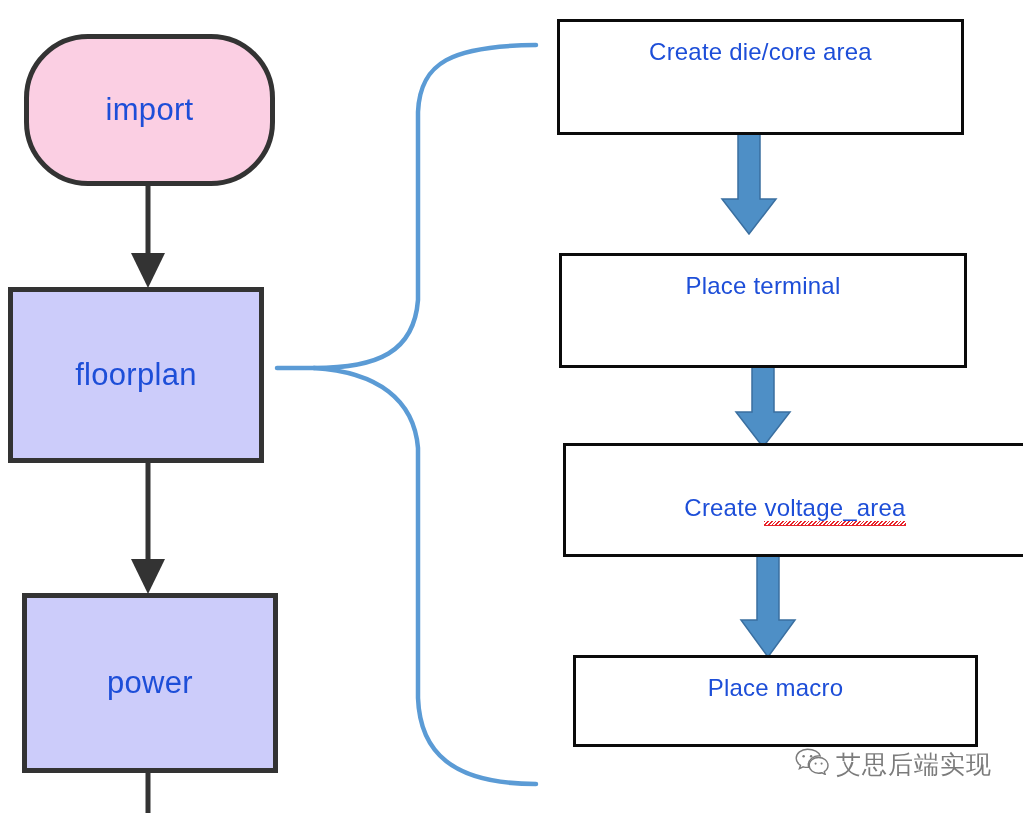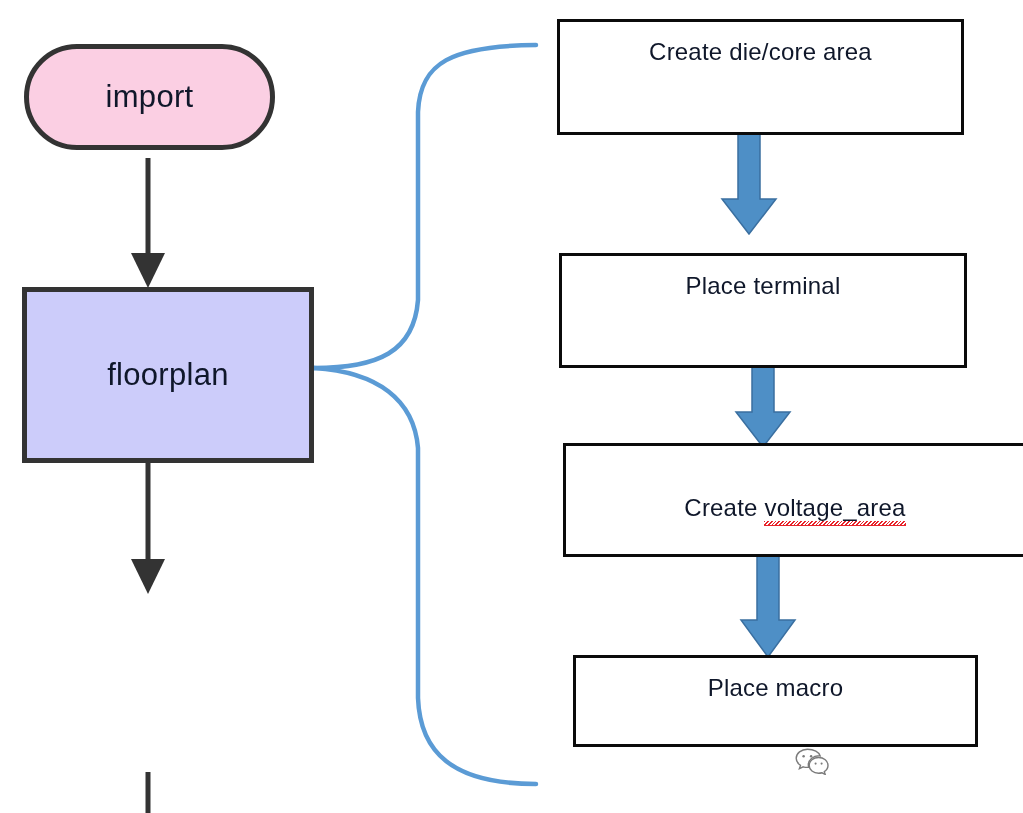--- a/index.html
+++ b/index.html
@@ -24,21 +24,21 @@
     width: 1023px;
     height: 813px;
     pointer-events: none;
   }
 
   .node {
     position: absolute;
     box-sizing: border-box;
     display: flex;
     justify-content: center;
-    color: #0f172a;
+    color: #1d4ed8;
   }
 
   
   .stage {
     border: 5px solid #333333;
     align-items: center;
     font-size: 31px;
     letter-spacing: 0.3px;
   }
   .stage-pill {
@@ -135,28 +135,31 @@
 
     <g>
       <polygon points="752,347 774,347 774,412 790,412 763,447 736,412 752,412" fill="#4E8FC6" stroke="#3A6FA0" stroke-width="1.5"></polygon>
     </g>
 
     <g>
       <polygon points="757,555 779,555 779,620 795,620 768,657 741,620 757,620" fill="#4E8FC6" stroke="#3A6FA0" stroke-width="1.5"></polygon>
     </g>
   </svg>
 
-  <div class="node stage stage-pill" style="left:24px; top:44px; width:251px; height:106px;">
+  <div class="node stage stage-pill" style="left:24px; top:34px; width:251px; height:152px;">
     <span>import</span>
   </div>
 
-  <div class="node stage stage-box" style="left:22px; top:287px; width:292px; height:176px;">
+  <div class="node stage stage-box" style="left:8px; top:287px; width:256px; height:176px;">
     <span>floorplan</span>
   </div>
 
+  <div class="node stage stage-box" style="left:22px; top:593px; width:256px; height:180px;">
+    <span>power</span>
+  </div>
 
   <div class="node substep" style="left:557px; top:19px; width:407px; height:116px;">
     <span class="label-inner">Create die/core area</span>
   </div>
 
   <div class="node substep" style="left:559px; top:234px; width:408px; height:115px;margin-top:19px;">
     <span class="label-inner">Place terminal</span>
   </div>
 
   <div class="node substep" style="left:563px; top:443px; width:464px; height:114px;align-items:center;">
@@ -171,15 +174,16 @@
     <span>
       <svg width="34" height="28" viewBox="0 0 34 28" xmlns="http://www.w3.org/2000/svg">
         <path d="M12.5 2.2C6.2 2.2 1.2 6.3 1.2 11.3c0 2.9 1.7 5.4 4.3 7.1l-1.1 3.3 3.8-1.9c1.3.4 2.8.6 4.3.6.4 0 .8 0 1.2-.1-.3-.8-.4-1.6-.4-2.5 0-5 4.8-9 10.7-9 .4 0 .8 0 1.2.1C24.1 5.2 18.9 2.2 12.5 2.2z" fill="none" stroke="#2b2b2b" stroke-width="1.4"></path>
         <circle cx="8.6" cy="9.2" r="1.25" fill="#2b2b2b"></circle>
         <circle cx="16.1" cy="9.2" r="1.25" fill="#2b2b2b"></circle>
         <path d="M23.6 10.5c-5.2 0-9.4 3.5-9.4 7.9 0 4.4 4.2 7.9 9.4 7.9 1.2 0 2.3-.2 3.4-.5l3.2 1.6-.9-2.8c2.2-1.5 3.7-3.7 3.7-6.2 0-4.4-4.2-7.9-9.4-7.9z" fill="none" stroke="#2b2b2b" stroke-width="1.4"></path>
         <circle cx="20.6" cy="16.6" r="1.05" fill="#2b2b2b"></circle>
         <circle cx="26.6" cy="16.6" r="1.05" fill="#2b2b2b"></circle>
       </svg>
     </span>
+    <span class="wm-text">艾思后端实现</span>
   </div>
 
 </div>
 
 </body></html>

